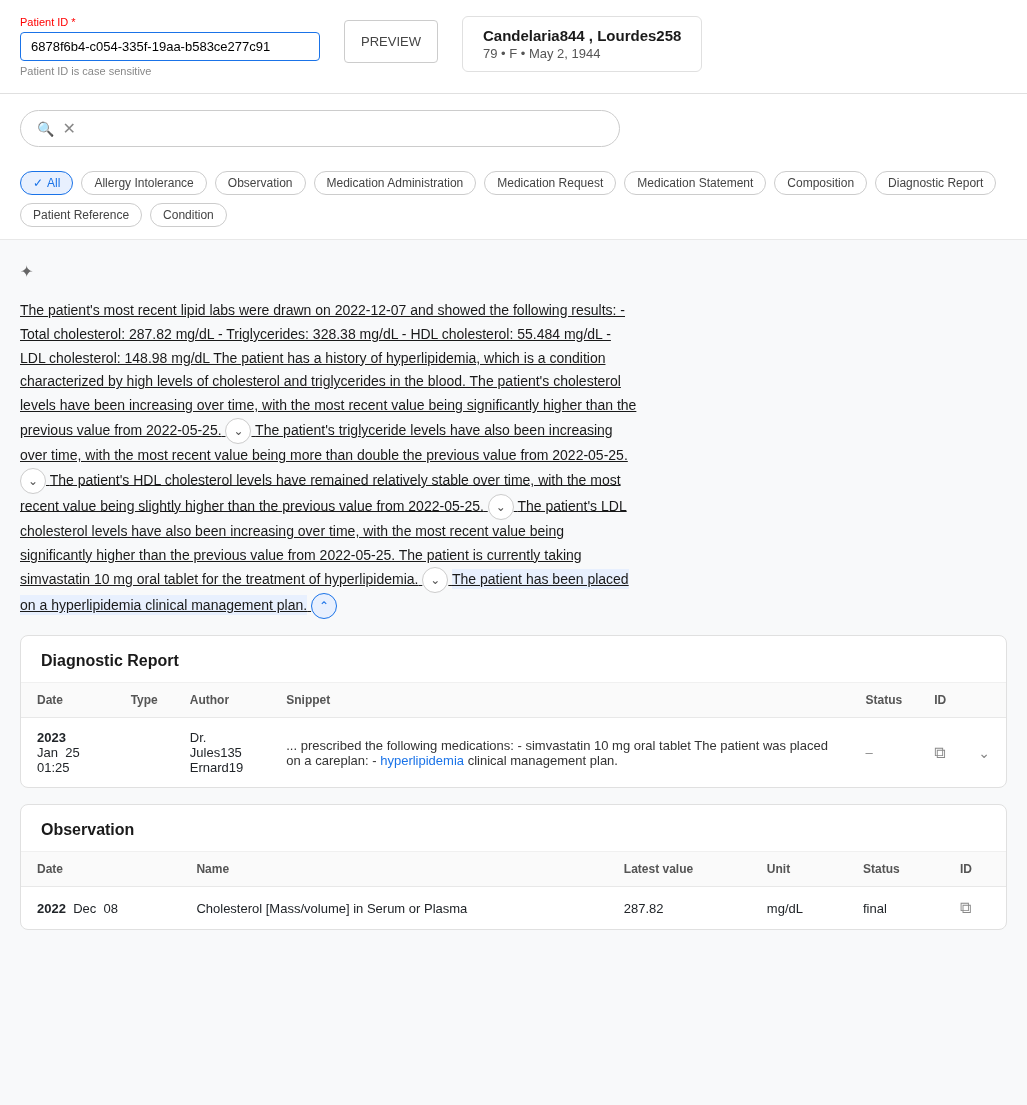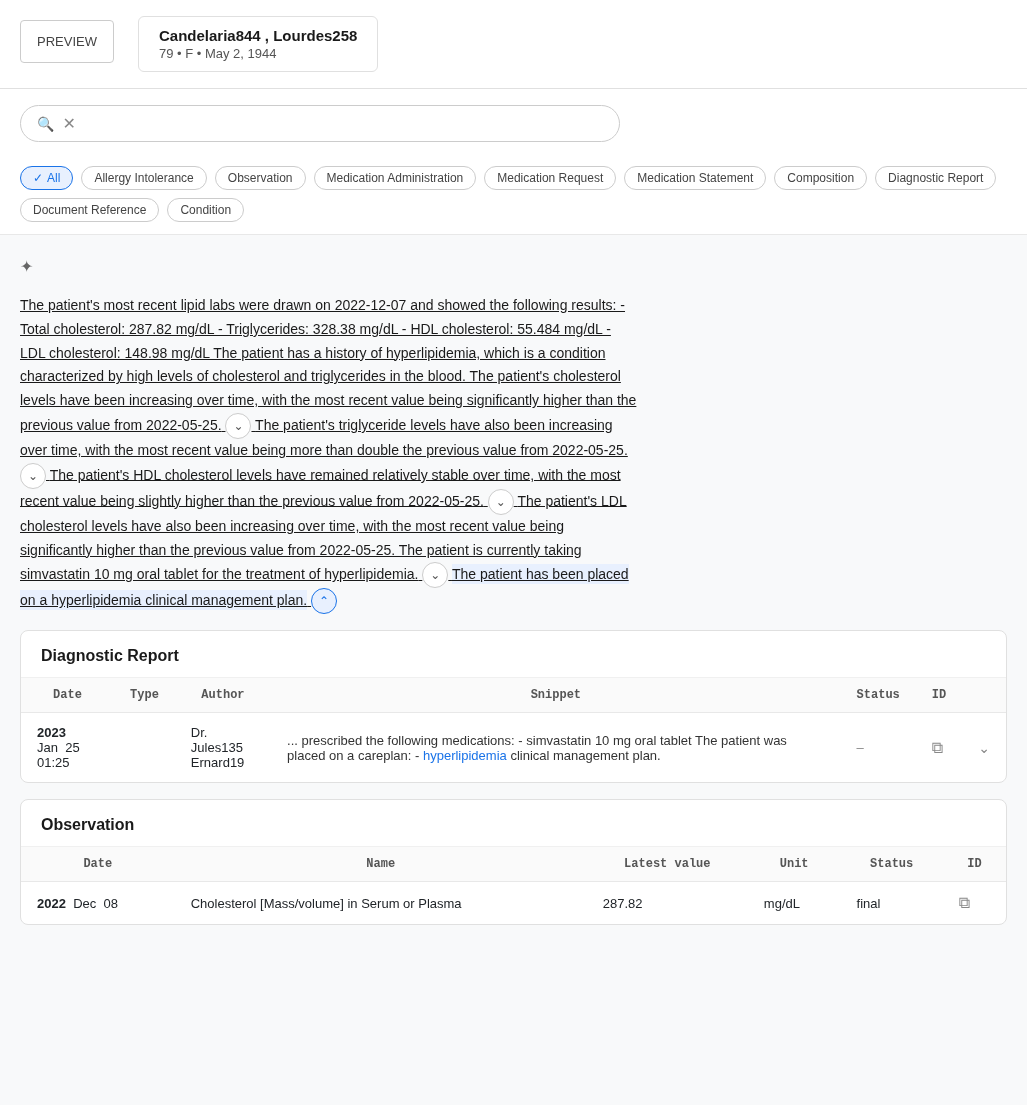--- a/index.html
+++ b/index.html
@@ -35,41 +35,48 @@
 
     .expand-btn { display: inline-flex; align-items: center; justify-content: center; width: 26px; height: 26px; border: 1px solid #ccc; border-radius: 50%; cursor: pointer; font-size: 12px; background: #fff; vertical-align: middle; color: #555; }
     .expand-btn-up { background: #e8f0fe; border-color: #1a73e8; color: #1a73e8; }
 
     .highlighted-text { background: #e8f0fe; color: #1a1a1a; padding: 2px 0; }
 
     .section-card { background: #fff; border: 1px solid #e0e0e0; border-radius: 8px; margin-bottom: 16px; overflow: hidden; }
     .section-title { font-size: 16px; font-weight: 600; padding: 16px 20px 12px; color: #1a1a1a; border-bottom: 1px solid #f0f0f0; }
 
     .data-table { width: 100%; border-collapse: collapse; }
-    .data-table th { padding: 10px 16px; text-align: center; font-size: 12px; font-weight: 600; color: #555; background: #fafafa; border-bottom: 1px solid #e8e8e8; font-family: Liberation Mono, monospace; }
+    .data-table th { padding: 10px 16px; text-align: left; font-size: 12px; font-weight: 600; color: #555; background: #fafafa; border-bottom: 1px solid #e8e8e8; }
     .data-table td { padding: 12px 16px; font-size: 13px; border-bottom: 1px solid #f0f0f0; vertical-align: middle; }
     .data-table tr:last-child td { border-bottom: none; }
 
     .snippet-text { font-size: 13px; color: #333; }
     .snippet-highlight { color: #1a73e8; font-weight: 500; }
     .copy-btn { background: none; border: none; cursor: pointer; color: #888; font-size: 16px; }
     .expand-row-btn { background: none; border: none; cursor: pointer; color: #888; font-size: 14px; }
     .status-dash { color: #888; }
 
     .date-cell { font-size: 13px; }
     .date-year { font-weight: 600; }
 
     .copy-icon { font-size: 16px; }
 
     .obs-section { margin-top: 0; }
   </style>
 </head>
 <body>
 
 <div class="top-bar">
+  <div class="patient-id-group">
+    <div class="patient-id-label">
+      <span>Patient ID</span><span style="color:red"> *</span>
+    </div>
+    <input class="patient-id-input" value="6878f6b4-c054-335f-19aa-b583ce277c91" style="">
+    <div class="patient-id-hint">Patient ID is case sensitive</div>
+  </div>
   <button class="preview-btn">PREVIEW</button>
   <div class="patient-info-card">
     <div class="patient-name">Candelaria844 , Lourdes258</div>
     <div class="patient-details">79 • F • May 2, 1944</div>
   </div>
 </div>
 
 <div class="search-area">
   <div class="search-bar">
     <span class="search-icon">🔍</span>
@@ -82,21 +89,21 @@
     <span class="check">✓</span>
     <span>All</span>
   </button>
   <button class="filter-chip">Allergy Intolerance</button>
   <button class="filter-chip">Observation</button>
   <button class="filter-chip">Medication Administration</button>
   <button class="filter-chip">Medication Request</button>
   <button class="filter-chip">Medication Statement</button>
   <button class="filter-chip">Composition</button>
   <button class="filter-chip">Diagnostic Report</button>
-  <button class="filter-chip">Document Reference</button>
+  <button class="filter-chip">Patient Reference</button>
   <button class="filter-chip">Condition</button>
 </div>
 
 <div class="main-content">
 
   <div class="ai-notice">
     <span class="ai-icon">✦</span>
   </div>
 
   <div class="answer-text">

